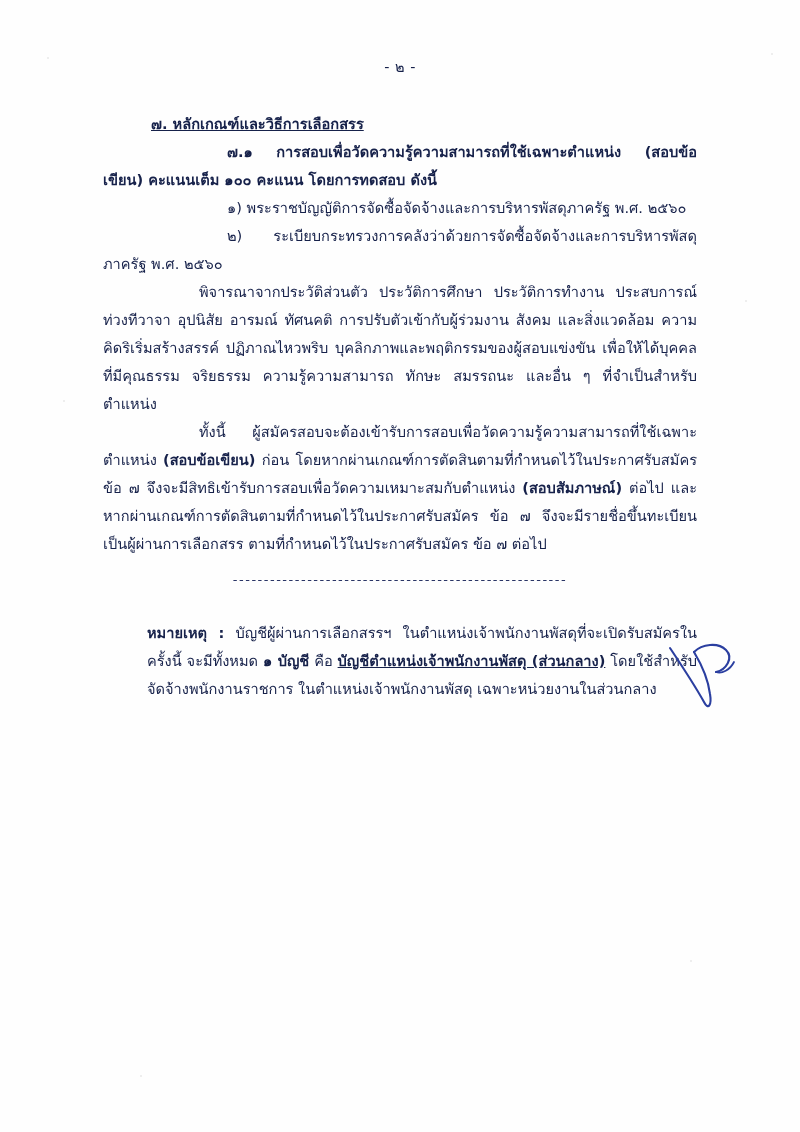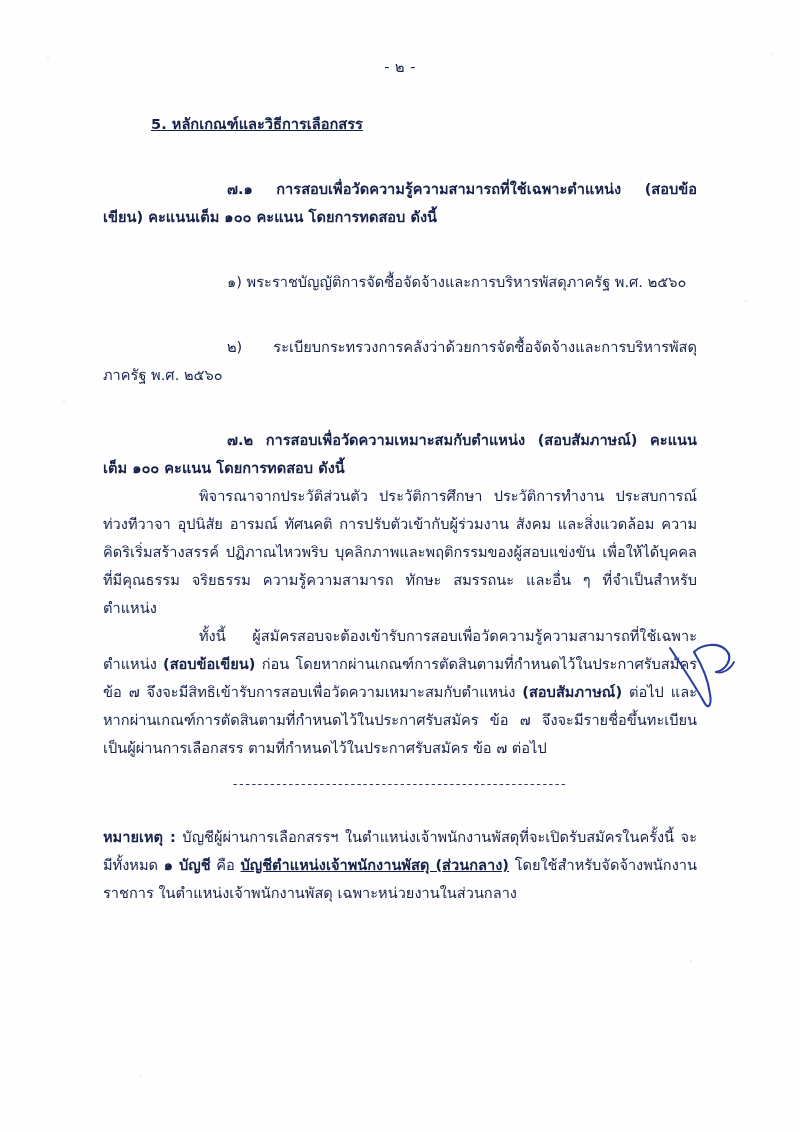--- a/index.html
+++ b/index.html
@@ -52,32 +52,33 @@
     font-weight: bold;
   }
   .heading .u {
     text-decoration: underline;
   }
   p {
     margin: 0;
   }
   .indent-1 { text-indent: 48px; }
   .indent-2 { text-indent: 96px; }
-  .indent-3 { text-indent: 124px; margin-top: 37px; }
+  .indent-3 { text-indent: 124px; }
   .bold { font-weight: bold; }
   .ul { text-decoration: underline; }
   .divider {
     margin: 10px 0 4px 0;
     text-align: center;
     letter-spacing: 1.5px;
     color: #2a3566;
     font-size: 13px;
   }
   .note-block {
     margin-top: 26px;
+    margin-left: 44px;
   }
   .sig {
     position: absolute;
     right: 56px;
     top: 640px;
     width: 80px;
     height: 72px;
     pointer-events: none;
   }
   .sig svg { display: block; }
@@ -92,31 +93,30 @@
   <div class="speck" style="left:63px;top:400px;width:2px;height:2px;"></div>
   <div class="speck" style="left:745px;top:300px;width:2px;height:2px;"></div>
   <div class="speck" style="left:140px;top:1075px;width:2px;height:2px;"></div>
   <div class="speck" style="left:690px;top:960px;width:2px;height:2px;"></div>
 
   <div class="page-number">- ๒ -</div>
 
   <div class="content">
 
     <p class="heading indent-1">
-      <span class="u">5. หลักเกณฑ์และวิธีการเลือกสรร</span>
+      <span class="u">๗. หลักเกณฑ์และวิธีการเลือกสรร</span>
     </p>
 
 
     <p class="indent-3 bold">๗.๑ การสอบเพื่อวัดความรู้ความสามารถที่ใช้เฉพาะตำแหน่ง (สอบข้อเขียน) คะแนนเต็ม ๑๐๐ คะแนน โดยการทดสอบ ดังนี้</p>
 
     <p class="indent-3">๑) พระราชบัญญัติการจัดซื้อจัดจ้างและการบริหารพัสดุภาครัฐ พ.ศ. ๒๕๖๐</p>
 
     <p class="indent-3">๒) ระเบียบกระทรวงการคลังว่าด้วยการจัดซื้อจัดจ้างและการบริหารพัสดุภาครัฐ พ.ศ. ๒๕๖๐</p>
 
-    <p class="indent-3 bold">๗.๒ การสอบเพื่อวัดความเหมาะสมกับตำแหน่ง (สอบสัมภาษณ์) คะแนนเต็ม ๑๐๐ คะแนน โดยการทดสอบ ดังนี้</p>
 
     <p class="indent-2">พิจารณาจากประวัติส่วนตัว ประวัติการศึกษา ประวัติการทำงาน ประสบการณ์ ท่วงทีวาจา อุปนิสัย อารมณ์ ทัศนคติ การปรับตัวเข้ากับผู้ร่วมงาน สังคม และสิ่งแวดล้อม ความคิดริเริ่มสร้างสรรค์ ปฏิภาณไหวพริบ บุคลิกภาพและพฤติกรรมของผู้สอบแข่งขัน เพื่อให้ได้บุคคลที่มีคุณธรรม จริยธรรม ความรู้ความสามารถ ทักษะ สมรรถนะ และอื่น ๆ ที่จำเป็นสำหรับตำแหน่ง</p>
 
     <p class="indent-2">
       <span>ทั้งนี้ ผู้สมัครสอบจะต้องเข้ารับการสอบเพื่อวัดความรู้ความสามารถที่ใช้เฉพาะตำแหน่ง </span><span class="bold">(สอบข้อเขียน)</span><span> ก่อน โดยหากผ่านเกณฑ์การตัดสินตามที่กำหนดไว้ในประกาศรับสมัคร ข้อ ๗ จึงจะมีสิทธิเข้ารับการสอบเพื่อวัดความเหมาะสมกับตำแหน่ง </span><span class="bold">(สอบสัมภาษณ์)</span><span> ต่อไป และหากผ่านเกณฑ์การตัดสินตามที่กำหนดไว้ในประกาศรับสมัคร ข้อ ๗ จึงจะมีรายชื่อขึ้นทะเบียนเป็นผู้ผ่านการเลือกสรร ตามที่กำหนดไว้ในประกาศรับสมัคร ข้อ ๗ ต่อไป</span>
     </p>
 
     <p class="divider">------------------------------------------------------</p>
 
     <p class="note-block">

